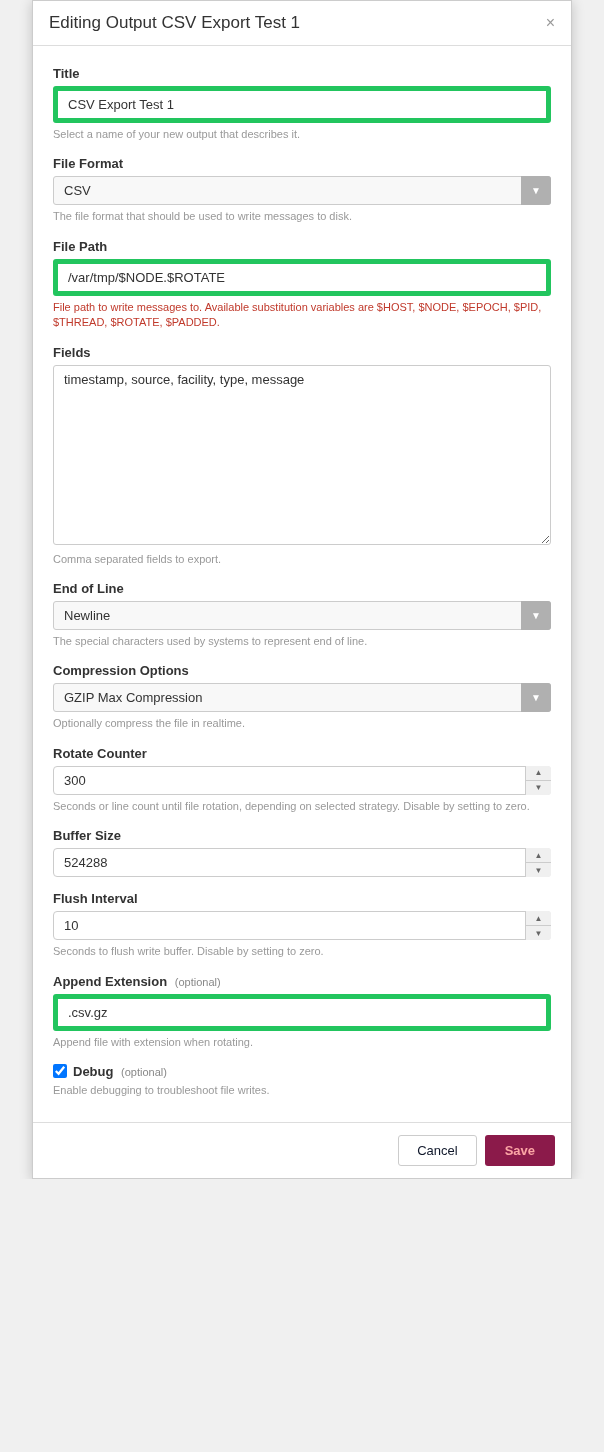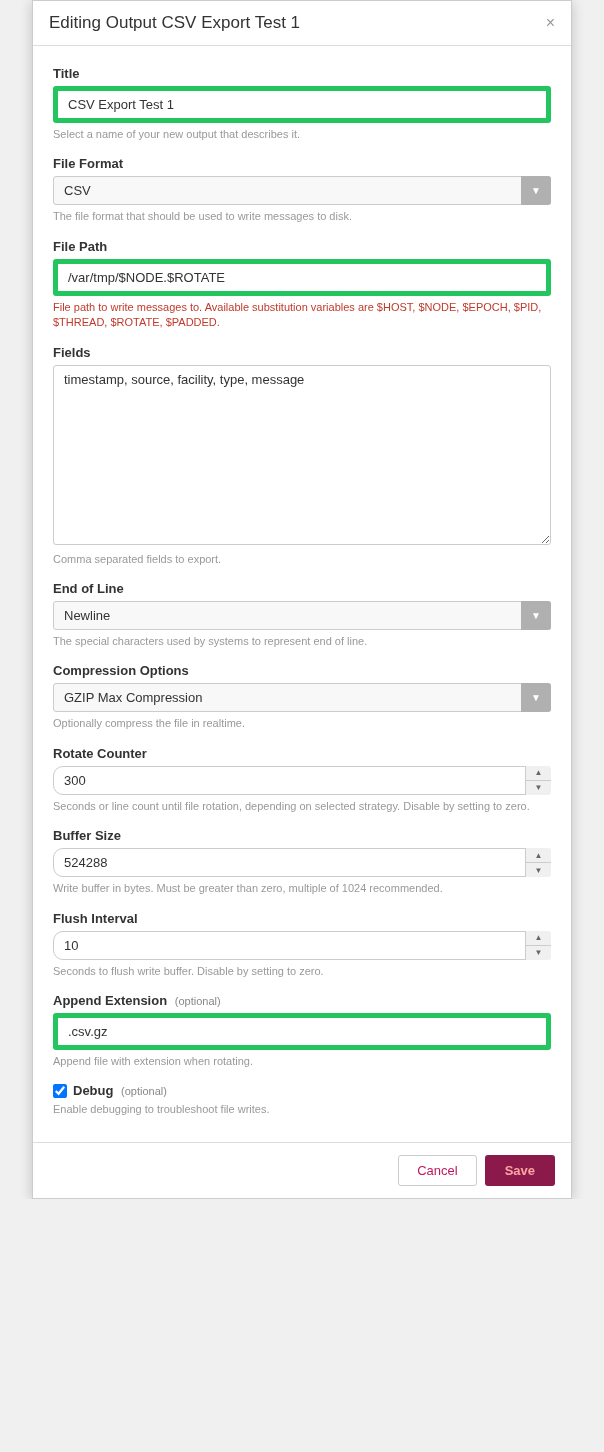--- a/index.html
+++ b/index.html
@@ -128,21 +128,21 @@
       font-family: inherit;
     }
     .number-input-wrapper {
       position: relative;
       width: 100%;
     }
     .number-input {
       width: 100%;
       padding: 6px 30px 6px 10px;
       border: 1px solid #ccc;
-      border-radius: 10px;
+      border-radius: 4px;
       font-size: 13px;
       color: #333;
       outline: none;
     }
     .number-spinners {
       position: absolute;
       right: 0;
       top: 0;
       bottom: 0;
       width: 26px;
@@ -198,21 +198,21 @@
       border-top: 1px solid #ddd;
       gap: 8px;
       background: #fff;
     }
     .btn-cancel {
       padding: 7px 18px;
       background: #fff;
       border: 1px solid #ccc;
       border-radius: 3px;
       font-size: 13px;
-      color: #be185d;
+      color: #0f172a;
       cursor: pointer;
     }
     .btn-save {
       padding: 7px 20px;
       background: #8b1a4a;
       border: none;
       border-radius: 3px;
       font-size: 13px;
       color: #fca5a5;
       cursor: pointer;
@@ -302,21 +302,20 @@
 
     <div class="form-group">
       <label class="form-label">Buffer Size</label>
       <div class="number-input-wrapper">
         <input class="number-input" type="number" value="524288" style="">
         <div class="number-spinners">
           <button class="spinner-up">▲</button>
           <button class="spinner-down">▼</button>
         </div>
       </div>
-      <div class="form-hint">Write buffer in bytes. Must be greater than zero, multiple of 1024 recommended.</div>
     </div>
 
     <div class="form-group">
       <label class="form-label">Flush Interval</label>
       <div class="number-input-wrapper">
         <input class="number-input" type="number" value="10" style="">
         <div class="number-spinners">
           <button class="spinner-up">▲</button>
           <button class="spinner-down">▼</button>
         </div>

